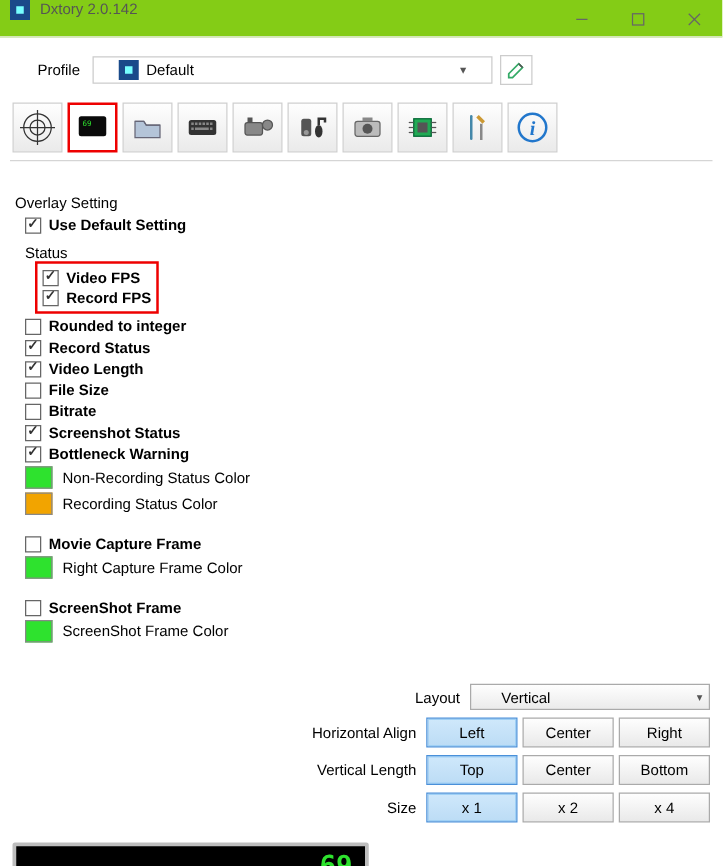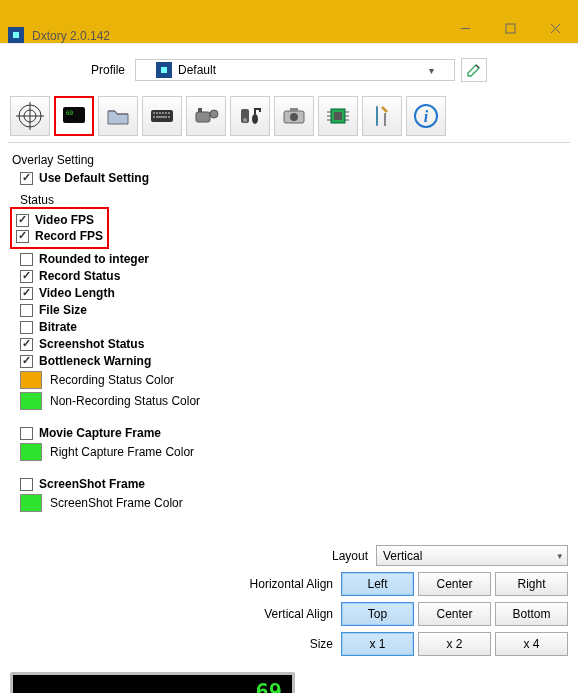--- a/index.html
+++ b/index.html
@@ -1,59 +1,59 @@
 <!DOCTYPE html>
 <html><head>
 <meta charset="utf-8">
 <style>
 * { box-sizing: border-box; margin: 0; padding: 0; }
 body { font-family: "Segoe UI", Tahoma, sans-serif; font-size: 12px; background: #fff; color: #000; width: 578px; }
-.titlebar { height: 44px; display: flex; align-items: flex-end; padding: 0 0 0 8px; background: #eab308; border-bottom: 1px solid #eee; }
+.titlebar { height: 30px; display: flex; align-items: flex-start; padding: 0 0 0 8px; background: #84cc16; border-bottom: 1px solid #eee; }
 .titlebar .app-icon { width:16px; height:16px; background:#1a4a8a; margin-right:8px; display:flex; align-items:center; justify-content:center; }
 .titlebar .app-icon .dot { width:6px; height:6px; background:#7ff; }
 .titlebar .title { flex:1; color:#555; font-size:12px; }
 .titlebar .winbtn { width:45px; height:30px; display:flex; align-items:center; justify-content:center; color:#666; cursor:default; }
 .titlebar .winbtn svg { stroke:#666; fill:none; }
 
-.profile-row { display:flex; align-items:center; justify-content:center; padding: 14px 30px 14px 30px; gap:6px; }
+.profile-row { display:flex; align-items:center; justify-content:flex-start; padding: 14px 30px 14px 30px; gap:6px; }
 .profile-label { margin-right:4px; }
 .profile-select { width:320px; height:22px; border:1px solid #ccc; background:#fff; display:flex; align-items:center; padding:0 20px; gap:6px; }
 .profile-select .sel-icon { width:16px; height:16px; background:#1a4a8a; display:flex; align-items:center; justify-content:center; }
 .profile-select .sel-icon .d { width:6px; height:6px; background:#7ff; }
 .profile-select .sel-text { flex:1; }
 .profile-select .sel-arrow { color:#555; font-size:10px; }
 .profile-edit { width:26px; height:24px; border:1px solid #ccc; display:flex; align-items:center; justify-content:center; background:#fff; }
 
 .toolbar { display:flex; gap:4px; padding:0 10px 6px 10px; }
 .tb-btn { width:40px; height:40px; border:1px solid #cfcfcf; background:linear-gradient(#fefefe,#eaeaea); display:flex; align-items:center; justify-content:center; cursor:default; }
 .tb-btn.active { border:2px solid #e00; background:#fff; }
 .tb-btn svg { width:28px; height:28px; }
 .hr { height:1px; background:#d5d5d5; margin: 0 8px; }
 
 .content { padding: 6px 10px 18px 10px; }
-.section-title { margin: 4px 0 4px 2px; }
+.section-title { margin: 20px 0 4px 2px; }
 .chk-row { display:flex; align-items:center; gap:6px; margin: 3px 0 3px 10px; font-weight: bold; }
 .chk { width:13px; height:13px; border:1px solid #666; background:#fff; display:inline-flex; align-items:center; justify-content:center; cursor:default; }
 .chk.checked::after { content:"✓"; font-size:11px; color:#333; line-height:11px; position:relative; top:-1px; }
-.hl { border:2px solid #e00; padding:2px 4px 2px 2px; margin-left:0; display:inline-block; }
+.hl { border:2px solid #e00; padding:2px 4px 2px 2px; margin-left:18px; display:inline-block; }
 .hl .chk-row { margin:2px 0 2px 2px; }
 
 .cols { display:flex; gap:10px; margin-top:4px;flex-direction:column; }
 .left-col { flex:0 0 230px; }
 .right-col { flex:1; }
 .status-title { margin: 4px 0 0 10px; }
 
 .color-row { display:flex; align-items:center; gap:8px; margin: 3px 0 3px 10px; }
 .swatch { width:22px; height:18px; border:1px solid #888; cursor:default; }
 .swatch.green { background:#2ee22e; }
 .swatch.orange { background:#f2a400; }
 
 .opt-row { display:flex; align-items:center; justify-content:flex-end; gap:8px; margin:6px 0; }
 .opt-label { width:105px; text-align:right; }
-.dropdown { height:21px; border:1px solid #aaa; background:linear-gradient(#fefefe,#ebebeb); display:flex; align-items:center; justify-content:space-between; padding:0 20px 0 6px; width:192px; position:relative; cursor:default; }
+.dropdown { height:21px; border:1px solid #aaa; background:linear-gradient(#fefefe,#ebebeb); display:flex; align-items:center; justify-content:space-between; padding:0 20px 0 24px; width:192px; position:relative; cursor:default; }
 .dropdown .arrow { position:absolute; right:5px; font-size:9px; color:#555; }
 .btn-group { display:flex; gap:4px; }
 .opt-btn { width:73px; height:24px; border:1px solid #aaa; background:linear-gradient(#fefefe,#e9e9e9); display:flex; align-items:center; justify-content:center; cursor:default; }
 .opt-btn.selected { background:linear-gradient(#cfe8fb,#bcdcf5); border-color:#4a90d9; box-shadow:inset 0 0 0 1px #9fd0f5; }
 
 .preview { width:285px; height:194px; background:#000; border:3px solid #bdbdbd; margin-top:16px; position:relative; border-radius:2px; }
 .preview .fps { color:#2ee22e; font-family:"Segoe UI",monospace; font-size:22px; font-weight:600; position:absolute; top:4px; right:10px; }
 
 .bottom-hr { height:1px; background:#d5d5d5; margin: 8px 0; }
 .bottom-bar { display:flex; align-items:center; padding:6px 12px 10px 12px; gap:8px; }
@@ -238,26 +238,26 @@
       <label class="chk-row">
           <span class="chk checked"></span>
           <span>Screenshot Status</span>
         </label>
       <label class="chk-row">
           <span class="chk checked"></span>
           <span>Bottleneck Warning</span>
         </label>
 
       <div class="color-row">
+          <div class="swatch green"></div>
+          <span>Non-Recording Status Color</span>
+        </div>
+      <div class="color-row">
           <div class="swatch orange"></div>
           <span>Recording Status Color</span>
-        </div>
-      <div class="color-row">
-          <div class="swatch green"></div>
-          <span>Non-Recording Status Color</span>
         </div>
 
       <div style="height:10px"></div>
       <label class="chk-row">
           <span class="chk"></span>
           <span>Movie Capture Frame</span>
         </label>
       <div class="color-row">
           <div class="swatch green"></div>
           <span>Right Capture Frame Color</span>
@@ -291,21 +291,21 @@
             </div>
           <div class="opt-btn">
               <span>Center</span>
             </div>
           <div class="opt-btn">
               <span>Right</span>
             </div>
         </div>
       </div>
       <div class="opt-row">
-        <span class="opt-label">Vertical Align</span>
+        <span class="opt-label">Vertical Length</span>
         <div class="btn-group">
           <div class="opt-btn selected">
               <span>Top</span>
             </div>
           <div class="opt-btn">
               <span>Center</span>
             </div>
           <div class="opt-btn">
               <span>Bottom</span>
             </div>

